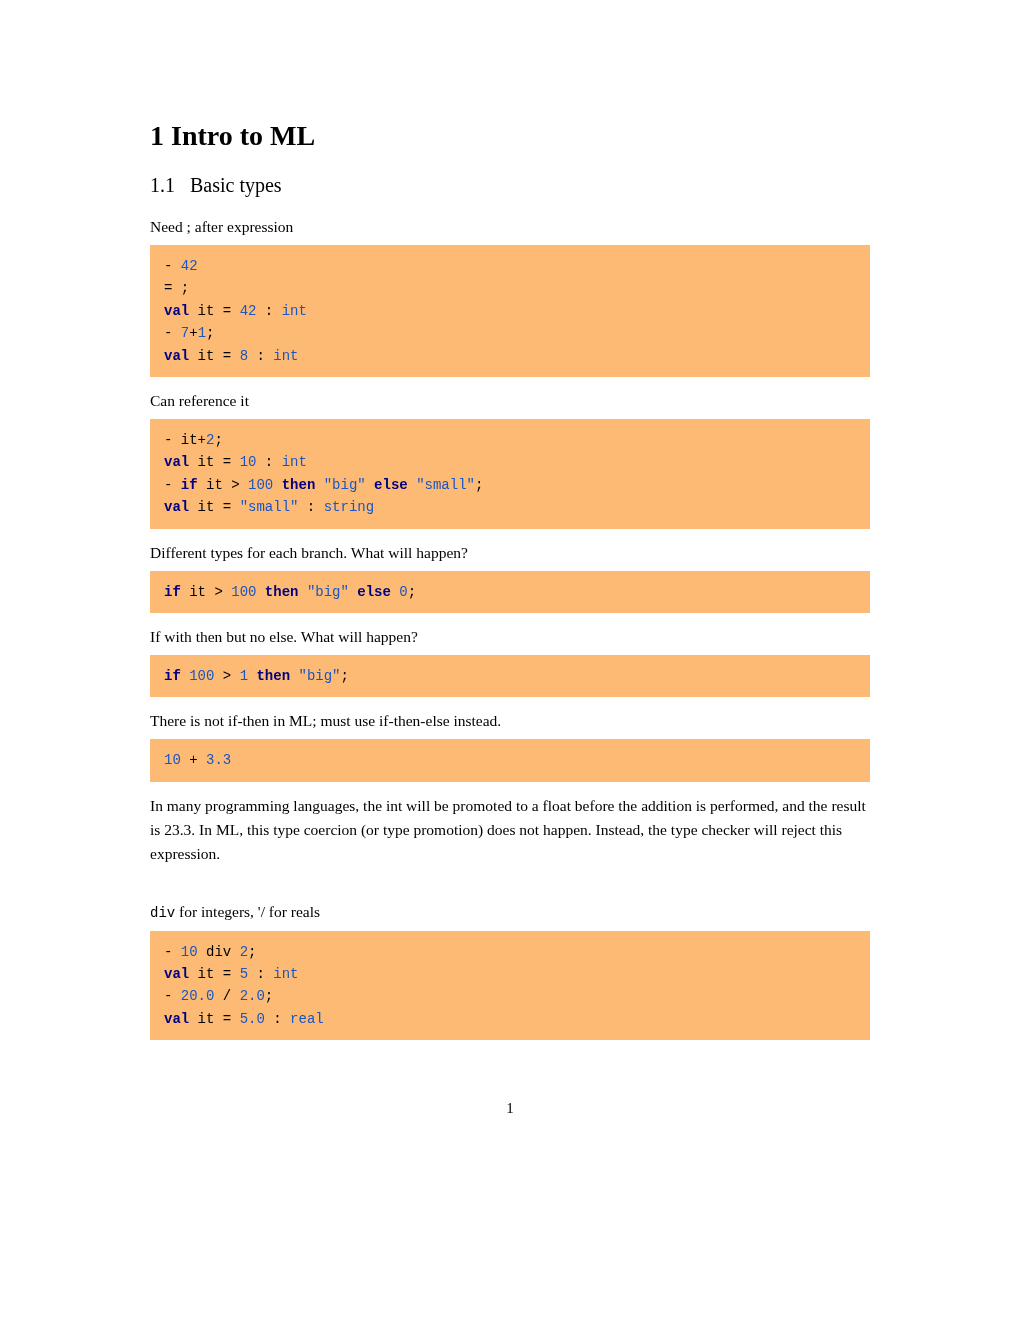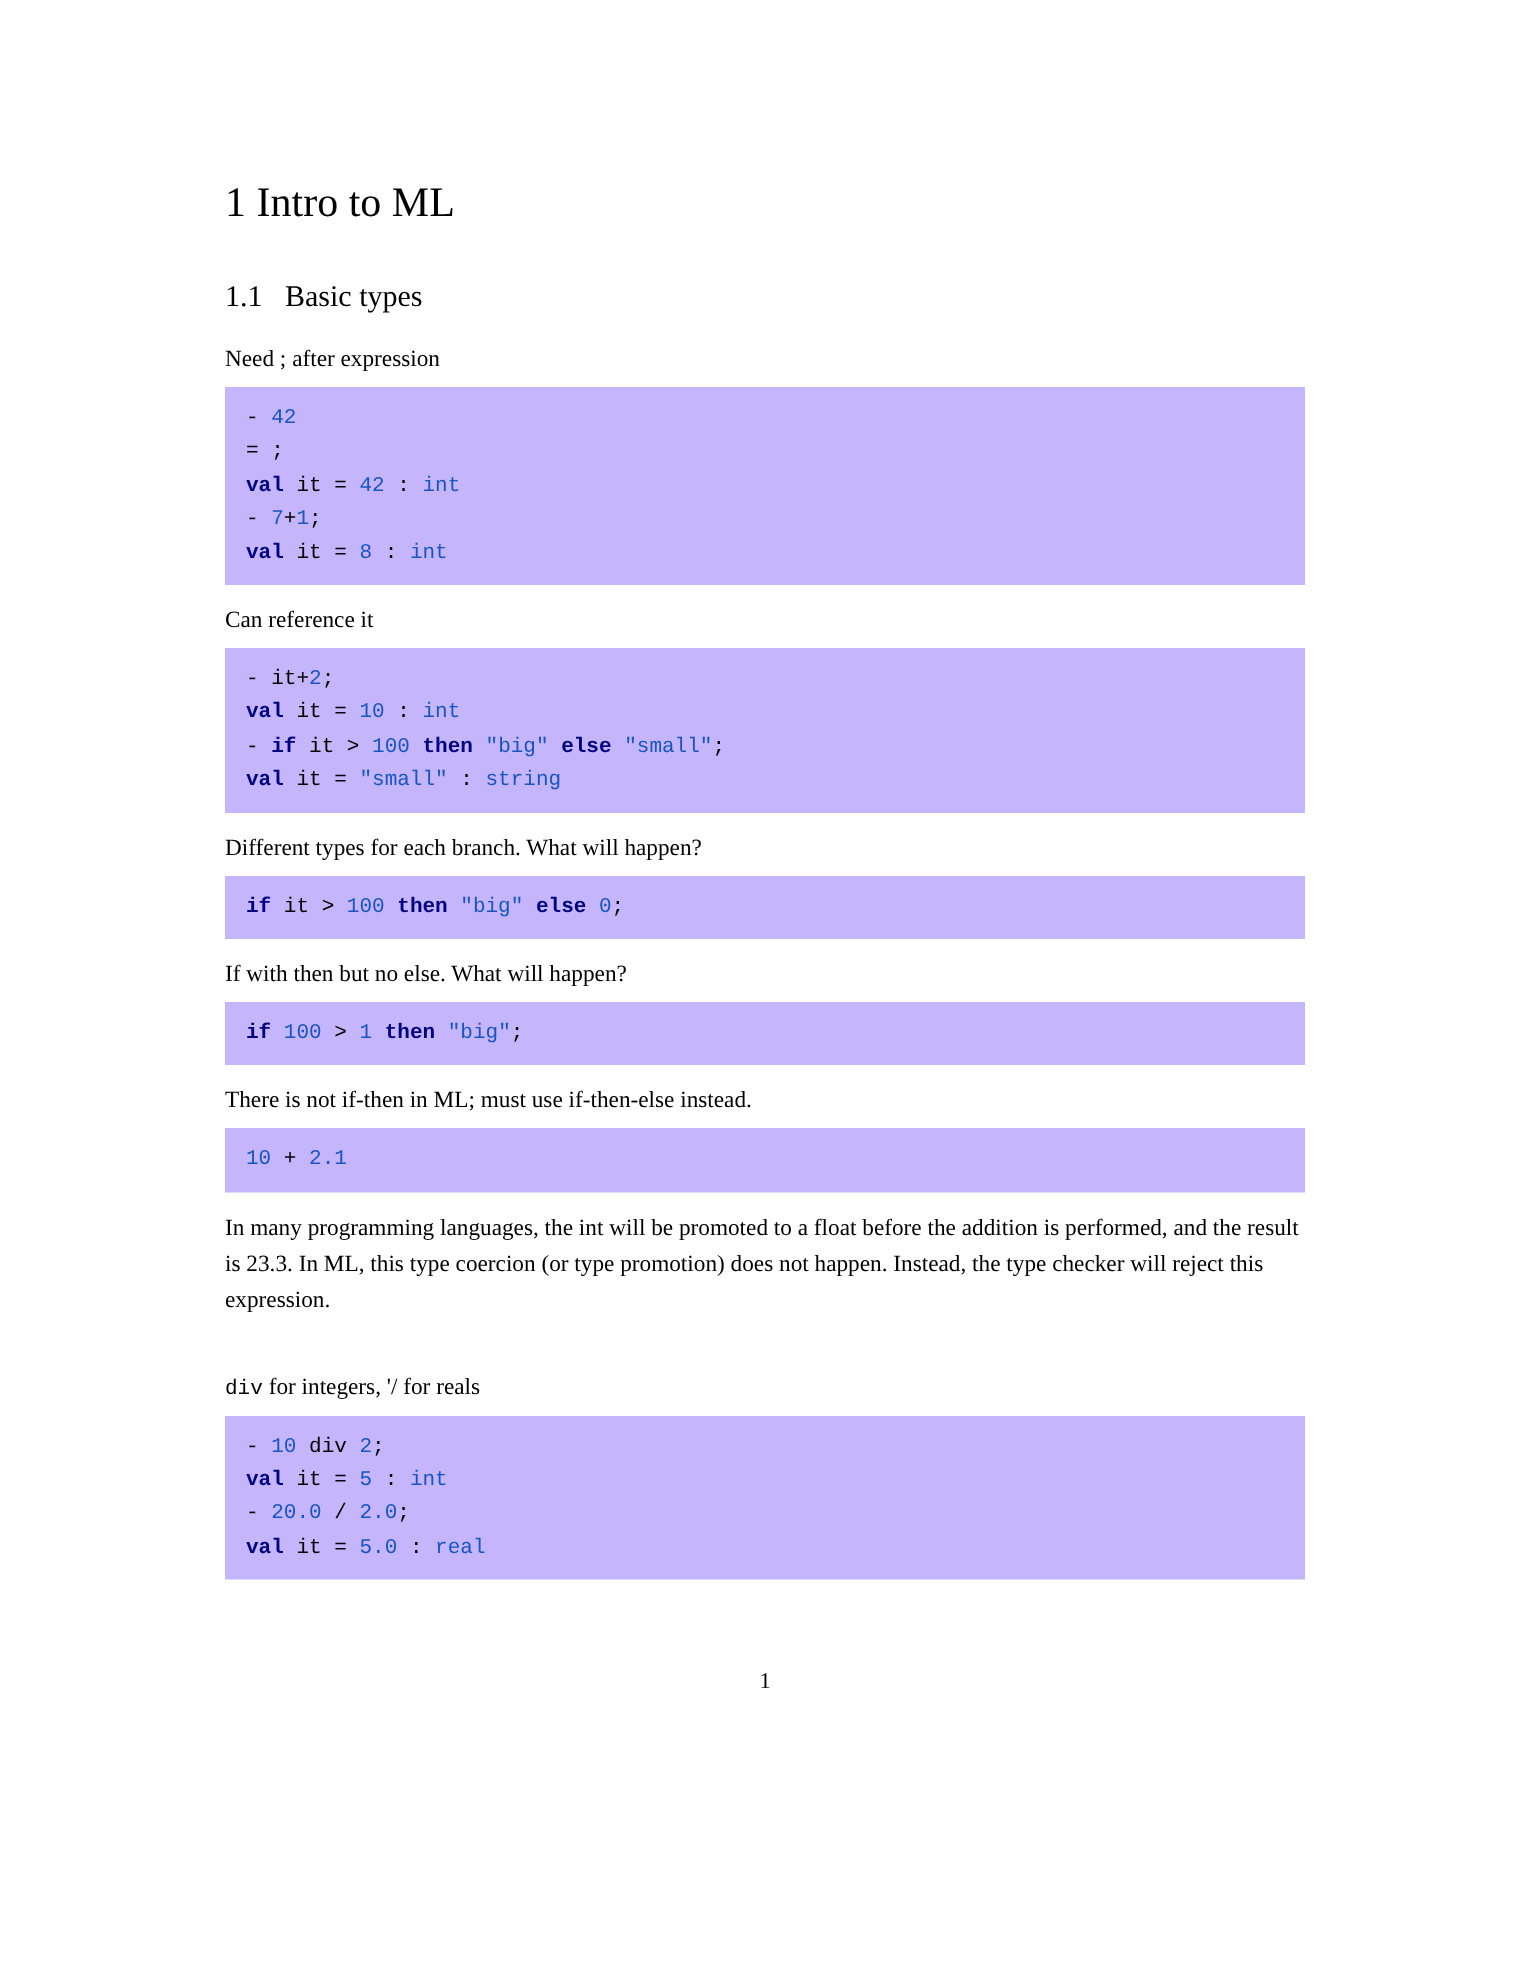--- a/index.html
+++ b/index.html
@@ -20,40 +20,40 @@
     }
 
     .page {
       width: 720px;
       padding: 80px 0 80px 0;
       margin: 0 auto;
     }
 
     h1 {
       font-size: 28px;
-      font-weight: normal;
-      margin-bottom: 35px;
+      font-weight: bold;
+      margin-bottom: 22px;
       margin-top: 40px;
     }
 
     h2 {
       font-size: 20px;
       font-weight: normal;
       margin-bottom: 18px;
       margin-top: 10px;
     }
 
     p {
       font-size: 15.5px;
       line-height: 1.55;
       margin-bottom: 12px;
     }
 
     .code-block {
-      background: #c4b5fd;
+      background: #fdba74;
       font-family: 'Courier New', Courier, monospace;
       font-size: 14px;
       padding: 10px 14px;
       margin-bottom: 12px;
       margin-top: 4px;
       line-height: 1.6;
       border-radius: 0;
       display: block;
     }
 
@@ -127,21 +127,21 @@
   <pre class="code-block"><span class="kw">if</span><span class="plain"> it &gt; </span><span class="num">100</span><span class="plain"> </span><span class="kw">then</span><span class="plain"> </span><span class="str">"big"</span><span class="plain"> </span><span class="kw">else</span><span class="plain"> </span><span class="num">0</span><span class="plain">;</span></pre>
 
 
   <p class="text-para">If with then but no else.  What will happen?</p>
 
   <pre class="code-block"><span class="kw">if</span><span class="plain"> </span><span class="num">100</span><span class="plain"> &gt; </span><span class="num">1</span><span class="plain"> </span><span class="kw">then</span><span class="plain"> </span><span class="str">"big"</span><span class="plain">;</span></pre>
 
   <p class="text-para">There is not if-then in ML; must use if-then-else instead.</p>
 
 
-  <pre class="code-block"><span class="num">10</span><span class="plain"> + </span><span class="num">2.1</span></pre>
+  <pre class="code-block"><span class="num">10</span><span class="plain"> + </span><span class="num">3.3</span></pre>
 
   <p class="text-para">In many programming languages, the int will be promoted to a float before the addition is performed, and the result is 23.3. In ML, this type coercion (or type promotion) does not happen. Instead, the type checker will reject this expression.</p>
 
   <br>
 
   <p class="text-para">
     <span class="code-inline">div</span> for integers, '/ for reals
   </p>
 
   <pre class="code-block"><span class="plain">- </span><span class="num">10</span><span class="plain"> div </span><span class="num">2</span><span class="plain">;</span>

